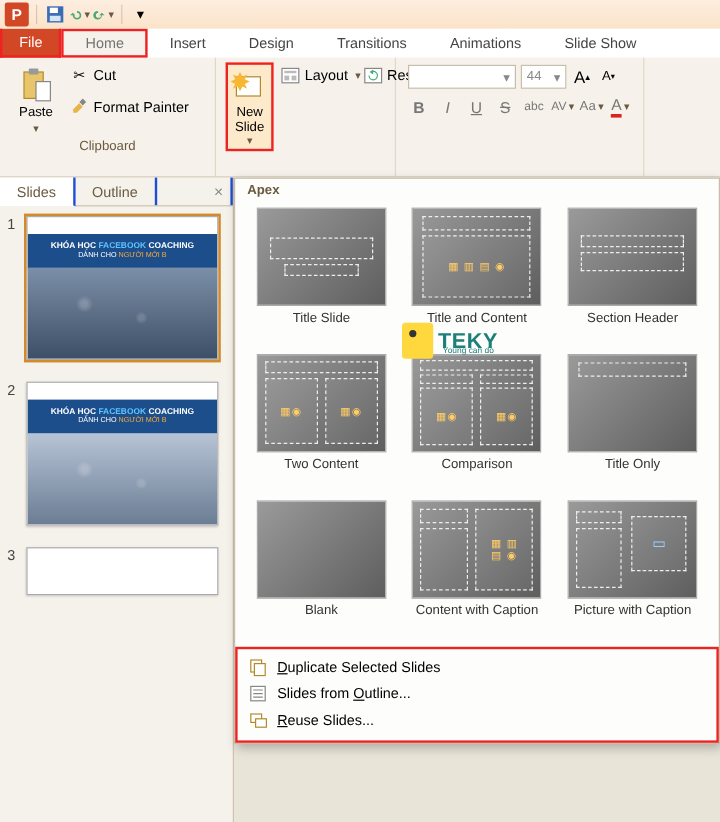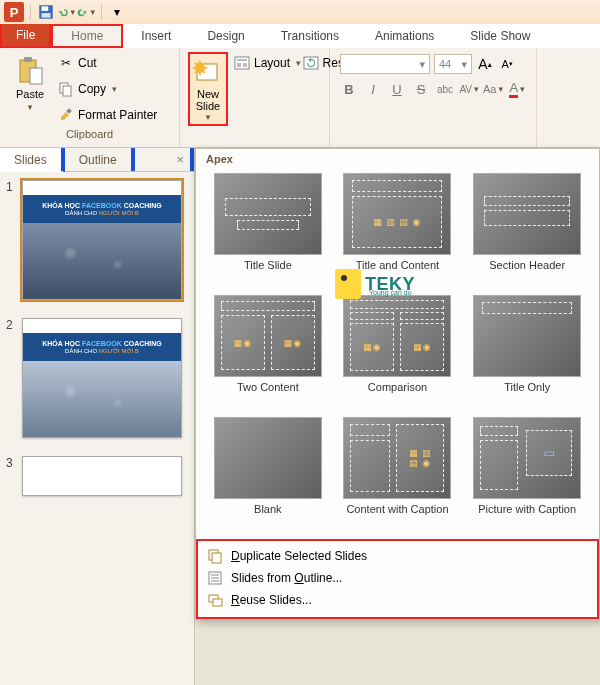--- a/index.html
+++ b/index.html
@@ -62,21 +62,21 @@
 .teky { position: absolute; left: 335px; top: 269px; z-index: 60; display: flex; align-items: center; gap: 4px; }
 .teky-icon { width: 26px; height: 30px; background: #ffd83d; border-radius: 3px; position: relative; }
 .teky-icon::before { content: ""; position: absolute; width: 6px; height: 6px; background: #333; border-radius: 50%; top: 6px; left: 6px; }
 .teky-txt { font-weight: 700; color: #1b7f7a; font-size: 18px; letter-spacing: 0.5px; }
 .teky-sub { font-size: 7px; color: #1b7f7a; position: absolute; top: 20px; left: 34px; white-space: nowrap; }
 
 
 .split { display: flex; height: calc(685px - 148px); }
 .left-panel { width: 195px; background: #f5f2ec; border-right: 1px solid #cfc3b0; }
 .lp-tabs { display: flex; height: 24px; border-bottom: 1px solid #cfc3b0; }
-.lp-tab { padding: 0 14px; display: flex; align-items: center; font-size: 12px; color: #6b5a3f; border-right: 4px solid #1d4ed8; }
+.lp-tab { padding: 0 14px; display: flex; align-items: center; font-size: 12px; color: #6b5a3f; border-right: 2px solid #1d4ed8; }
 .lp-tab.active { background: #fff; border-bottom: 1px solid #fff; margin-bottom: -1px; }
 .lp-tab:last-child { flex: 1; justify-content: flex-end; padding-right: 6px; color: #888; font-size: 13px; }
 .slide-list { padding: 8px 6px; display: flex; flex-direction: column; gap: 18px; overflow: hidden; }
 .sl-item { display: flex; gap: 6px; }
 .sl-num { font-size: 12px; color: #444; width: 10px; }
 .sl-thumb { width: 160px; height: 120px; background: #fff; border: 1px solid #aaa; box-shadow: 0 1px 2px rgba(0,0,0,0.2); position: relative; overflow: hidden; }
 .sl-thumb.sel { outline: 2px solid #d28a2a; }
 .banner { position: absolute; left: 0; right: 0; top: 14px; background: #1c4e8c; color: #fff; text-align: center; font-size: 7px; padding: 6px 4px; line-height: 1.3; }
 .banner .l1 { font-weight: 600; }
 .banner .l2 { font-size: 6px; }
@@ -142,29 +142,20 @@
             </svg>
           </span>
         <span style="font-size:11px">Paste</span>
         <span style="font-size:9px;color:#6b5a3f">▾</span>
       </div>
       <div class="clip-col">
         <div class="small-row">
           <span class="ico">✂</span>
           <span>Cut</span>
         </div>
-        <div class="small-row drop-arr">
-          <span class="ico">
-              <svg class="svg" viewBox="0 0 16 16">
-                <rect x="2" y="2" width="8" height="10" fill="#fff" stroke="#888"></rect>
-                <rect x="5" y="5" width="8" height="10" fill="#fff" stroke="#888"></rect>
-              </svg>
-            </span>
-          <span>Copy</span>
-        </div>
         <div class="small-row">
           <span class="ico">
               <svg class="svg" viewBox="0 0 16 16">
                 <path d="M3 10l5-5 3 3-5 5H3z" fill="#e8b54a"></path>
                 <rect x="9" y="2" width="4" height="4" fill="#888" transform="rotate(45 11 4)"></rect>
               </svg>
             </span>
           <span>Format Painter</span>
         </div>
       </div>

